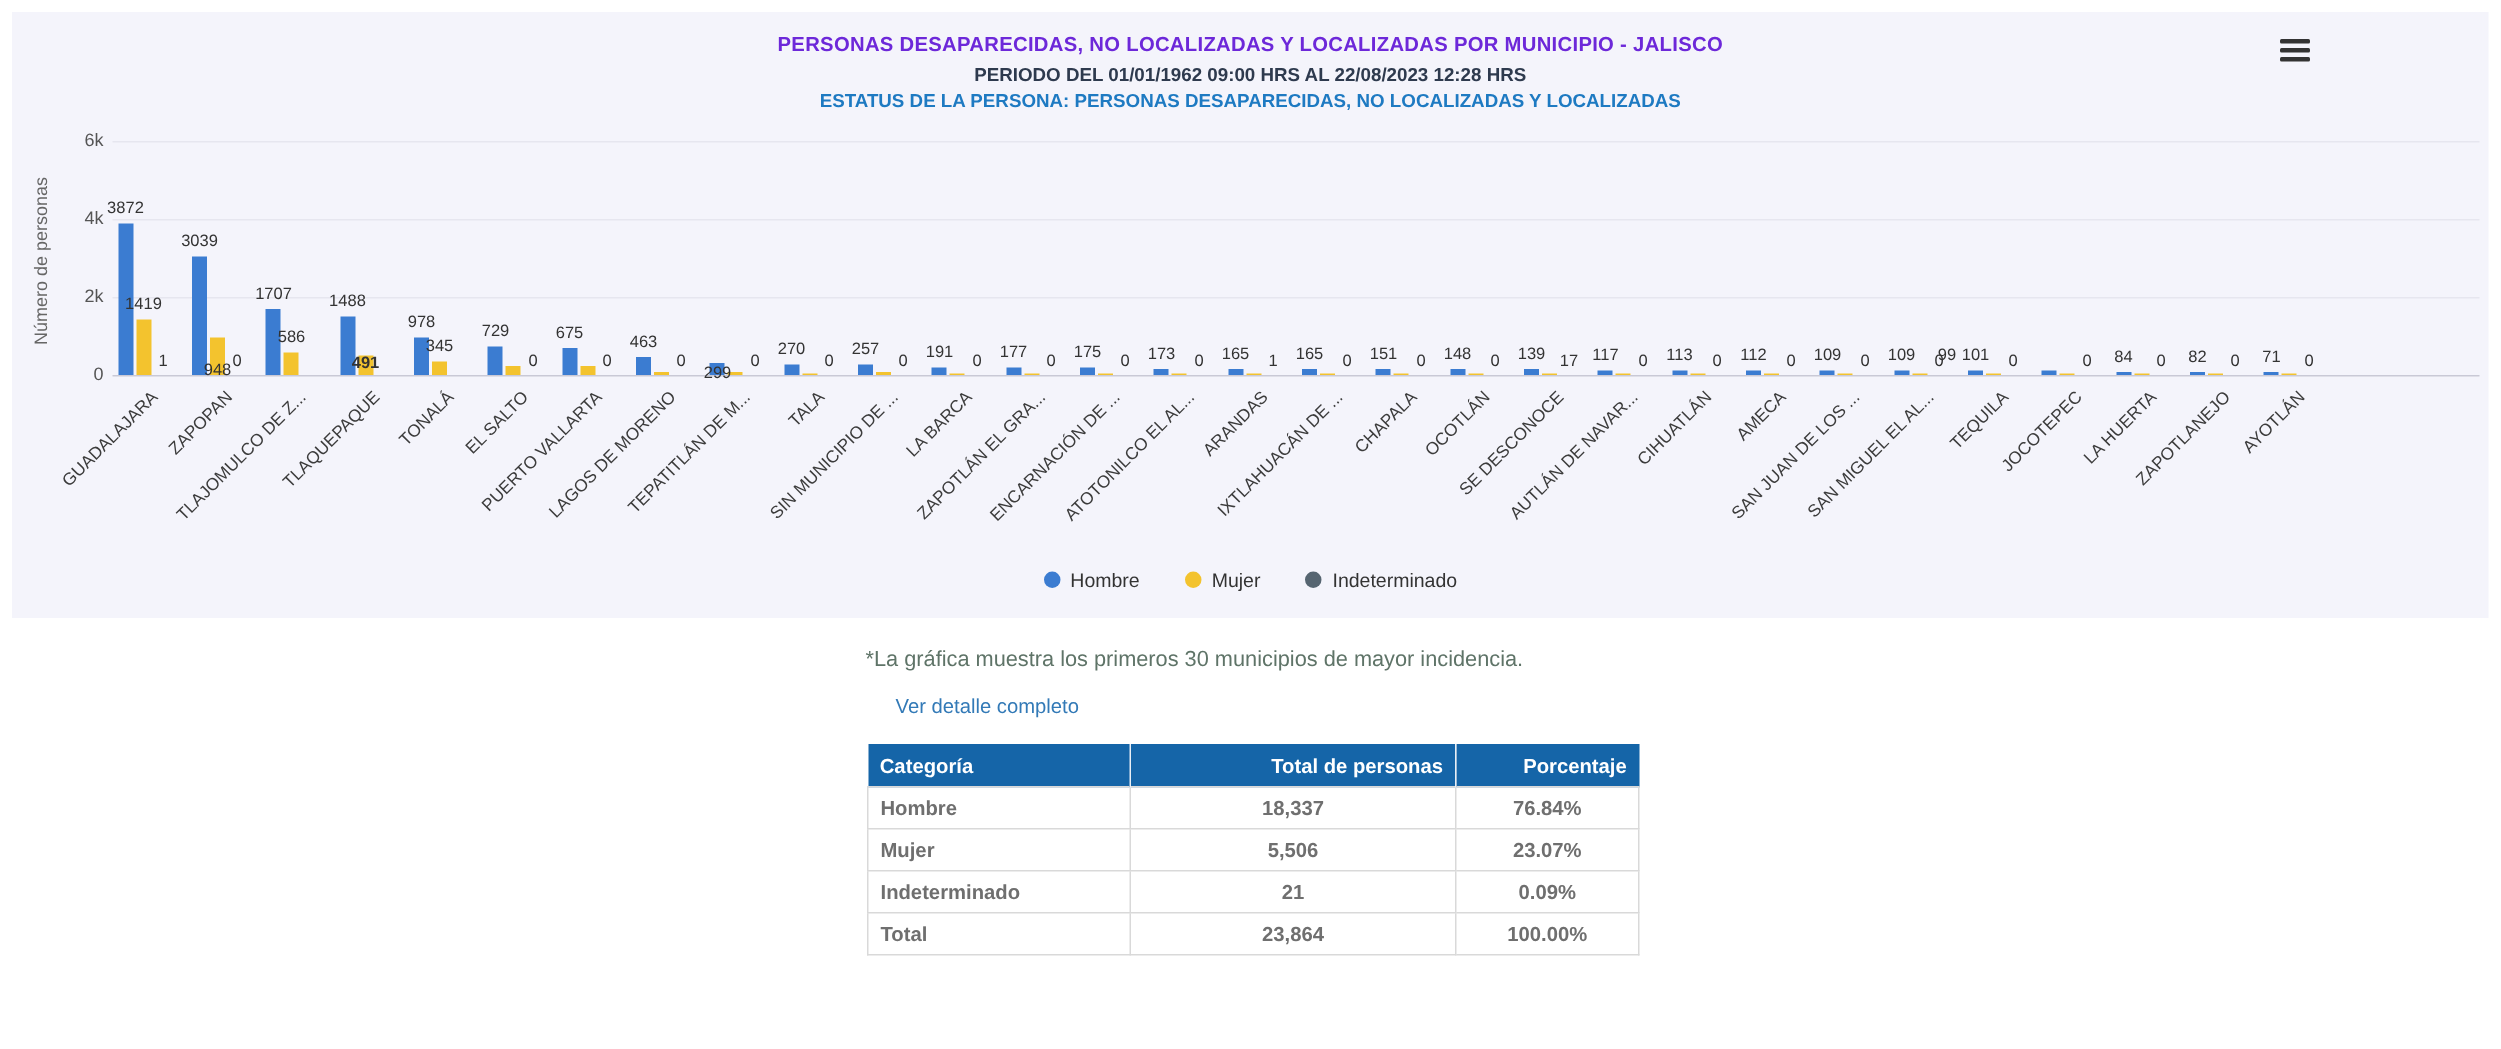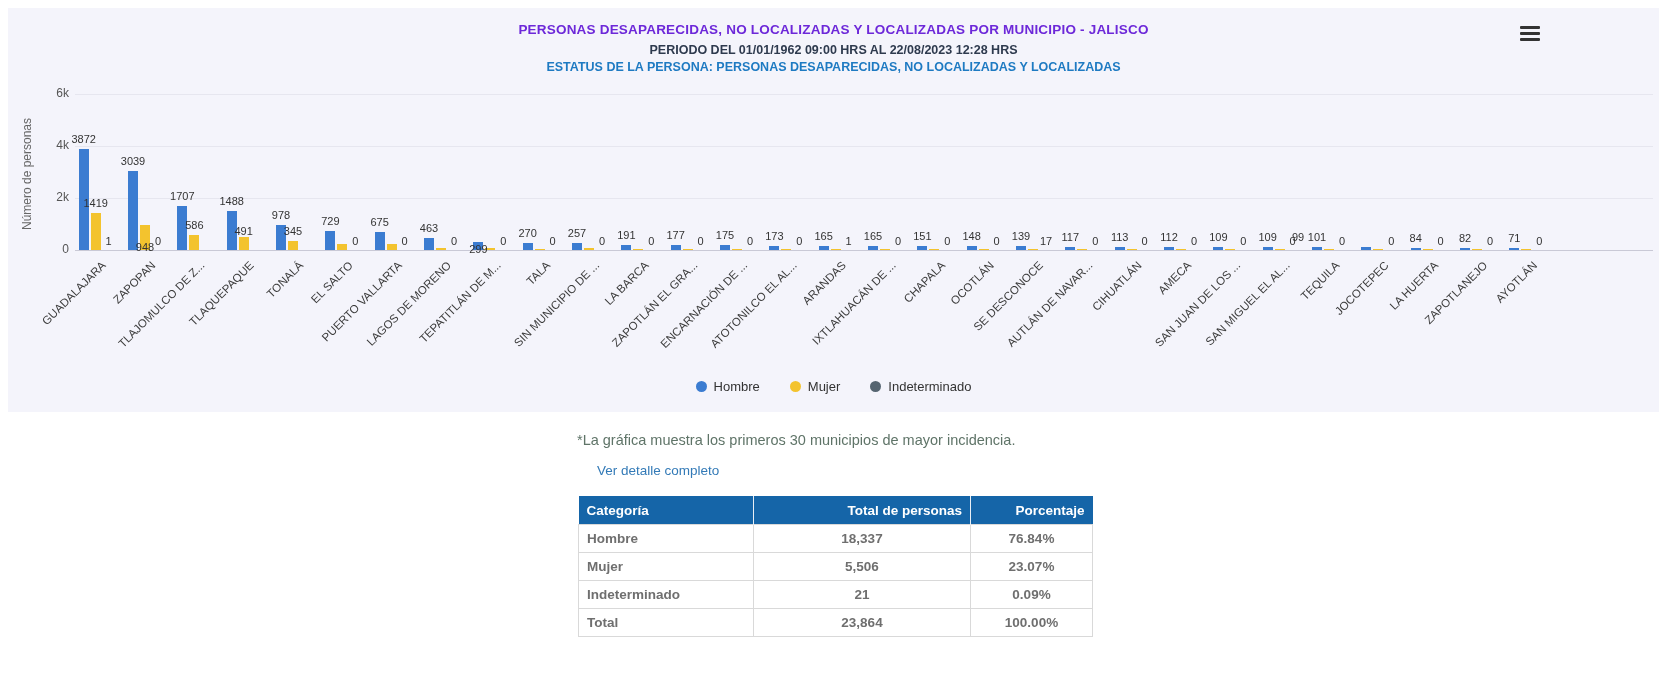--- a/index.html
+++ b/index.html
@@ -85,21 +85,21 @@
       <div class="dlabel" style="left: 150px; top: 227px;">0</div>
       <div class="xlabel" style="right: 1510px; top: 251px;">ZAPOPAN</div>
       <div class="bar" style="left: 169.333px; top: 197.618px; width: 10px; height: 44.382px; background: rgb(59, 124, 209);"></div>
       <div class="bar" style="left: 181.333px; top: 226.764px; width: 10px; height: 15.236px; background: rgb(243, 195, 46);"></div>
       <div class="dlabel" style="left: 174.333px; top: 181.618px;">1707</div>
       <div class="dlabel" style="left: 186.333px; top: 210.764px;">586</div>
       <div class="xlabel" style="right: 1460.67px; top: 251px;">TLAJOMULCO DE Z...</div>
       <div class="bar" style="left: 218.667px; top: 203.312px; width: 10px; height: 38.688px; background: rgb(59, 124, 209);"></div>
       <div class="bar" style="left: 230.667px; top: 229.234px; width: 10px; height: 12.766px; background: rgb(243, 195, 46);"></div>
       <div class="dlabel" style="left: 223.667px; top: 187.312px;">1488</div>
-      <div class="dlabel" style="left: 235.667px; top: 217px;">491</div>
+      <div class="dlabel" style="left: 235.667px; top: 228px; font-weight: bold;">491</div>
       <div class="xlabel" style="right: 1411.33px; top: 251px;">TLAQUEPAQUE</div>
       <div class="bar" style="left: 268px; top: 216.572px; width: 10px; height: 25.428px; background: rgb(59, 124, 209);"></div>
       <div class="bar" style="left: 280px; top: 233.03px; width: 10px; height: 8.97px; background: rgb(243, 195, 46);"></div>
       <div class="dlabel" style="left: 273px; top: 200.572px;">978</div>
       <div class="dlabel" style="left: 285px; top: 217.03px;">345</div>
       <div class="xlabel" style="right: 1362px; top: 251px;">TONALÁ</div>
       <div class="bar" style="left: 317.333px; top: 223.046px; width: 10px; height: 18.954px; background: rgb(59, 124, 209);"></div>
       <div class="bar" style="left: 329.333px; top: 235.76px; width: 10px; height: 6.24px; background: rgb(243, 195, 46);"></div>
       <div class="dlabel" style="left: 322.333px; top: 207.046px;">729</div>
       <div class="dlabel" style="left: 347.333px; top: 227px;">0</div>

